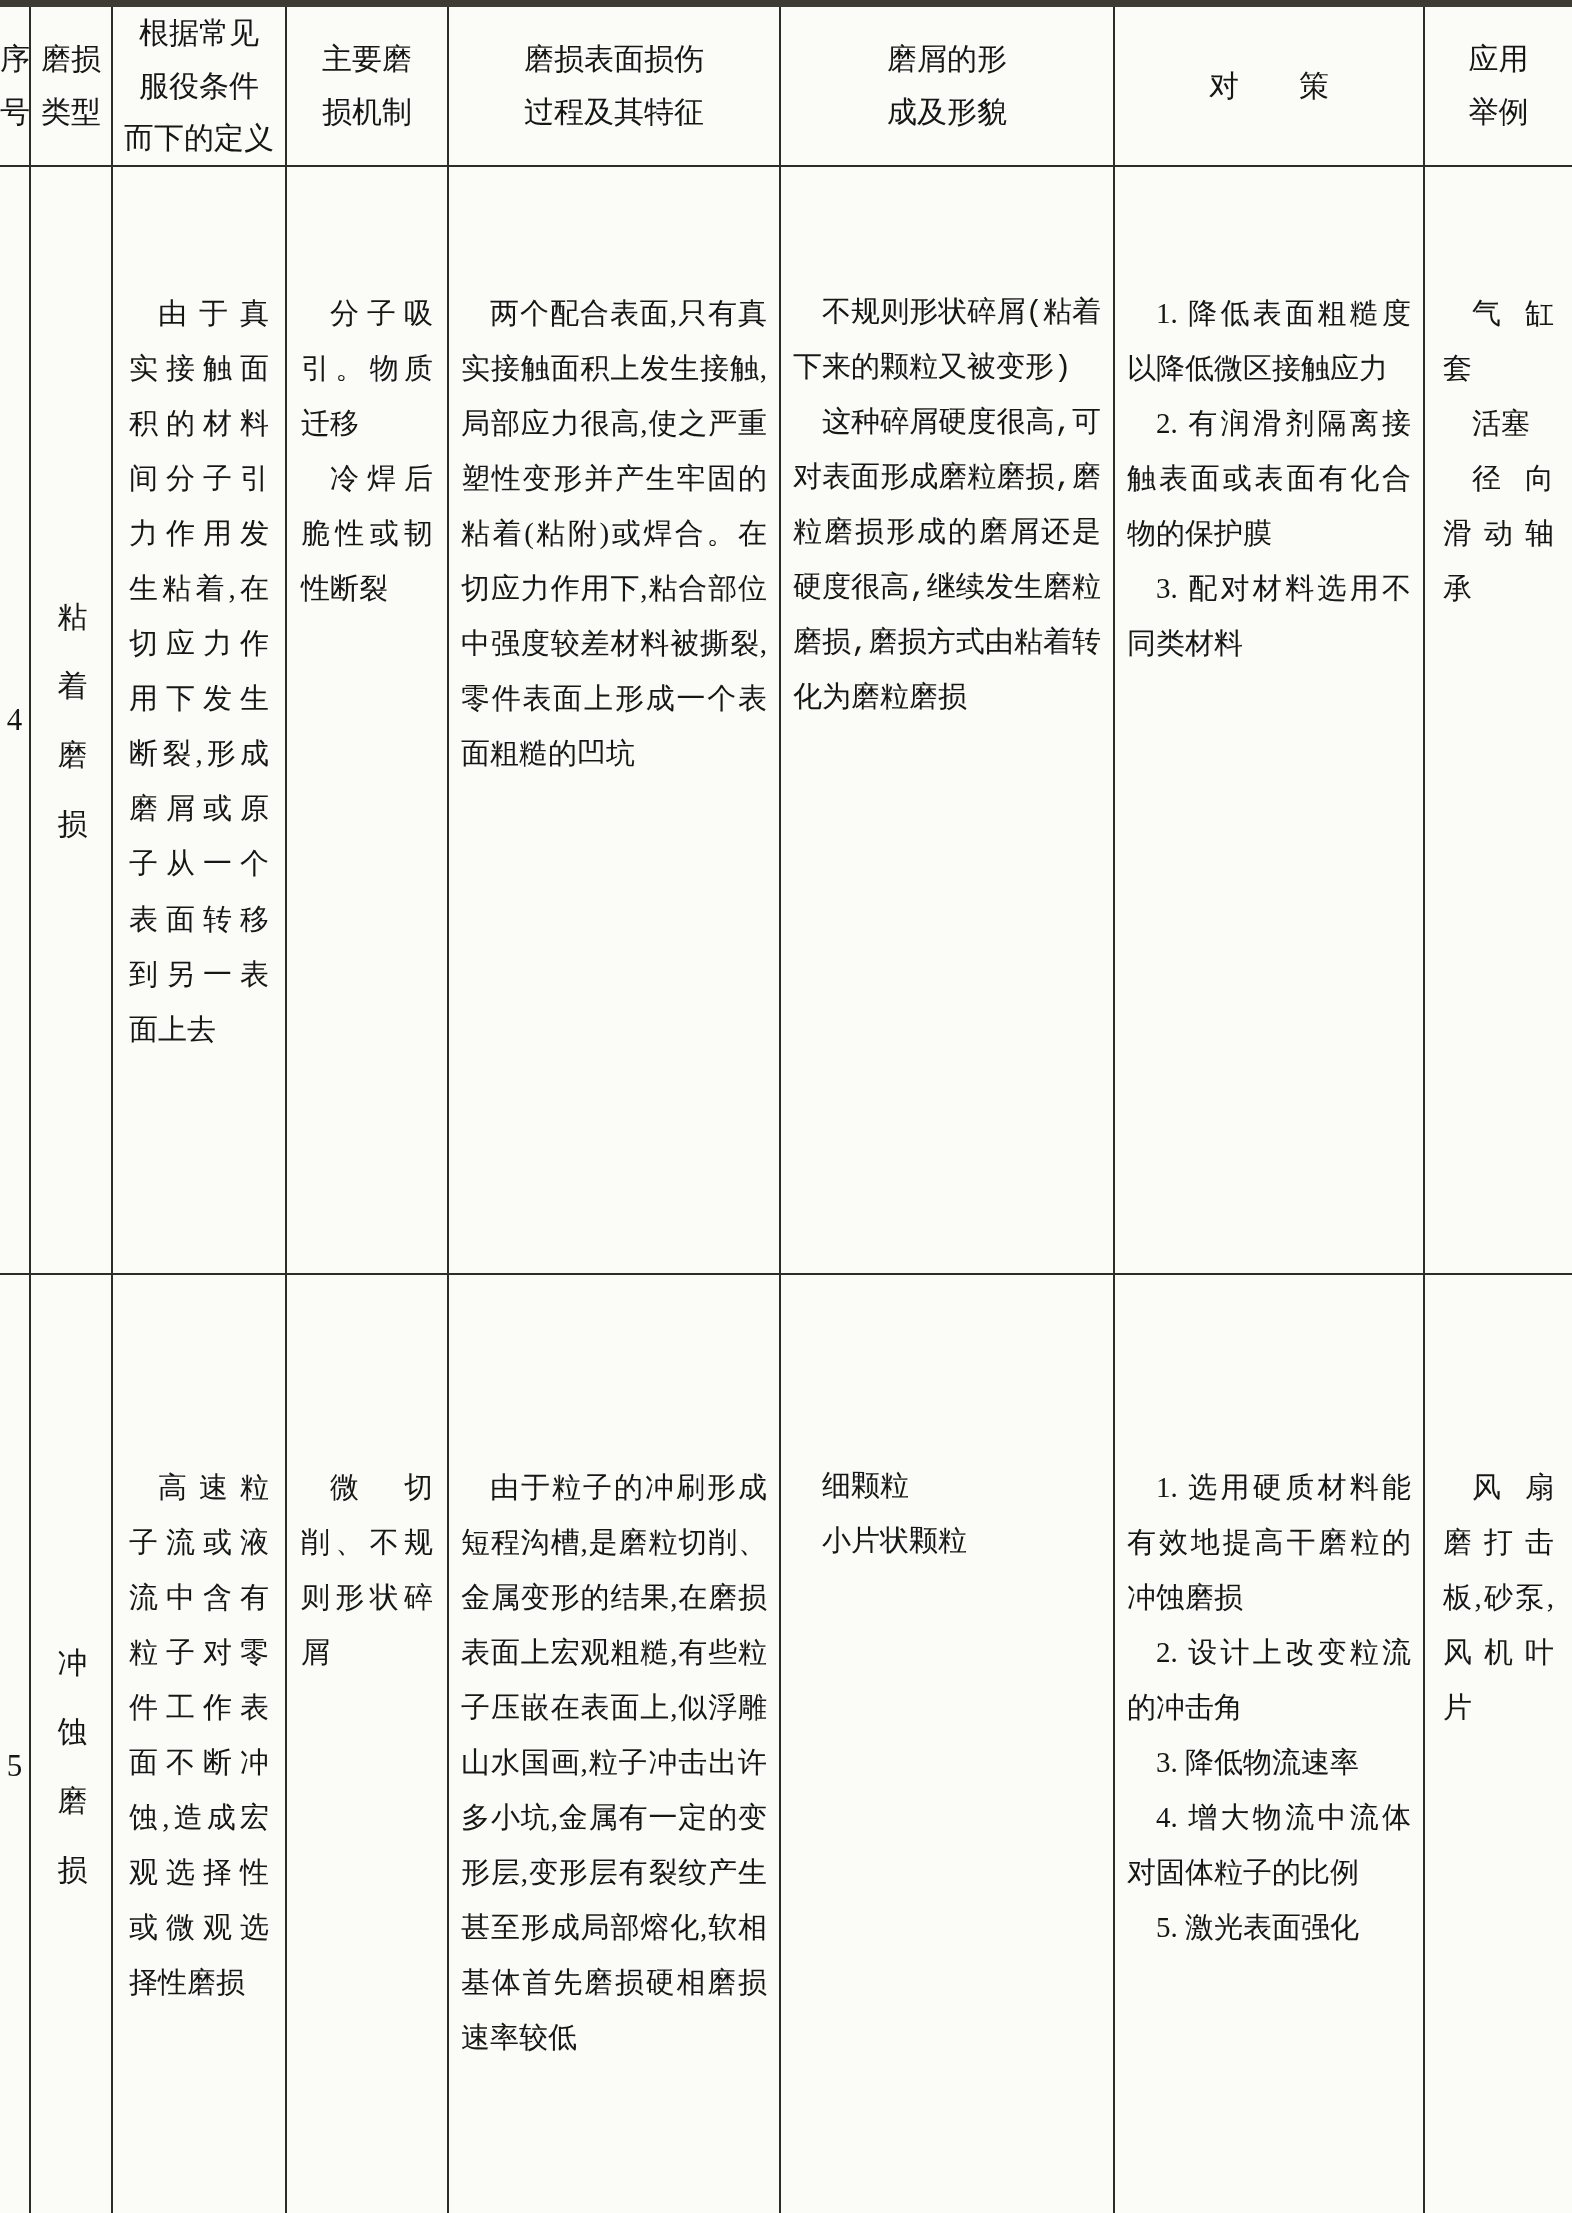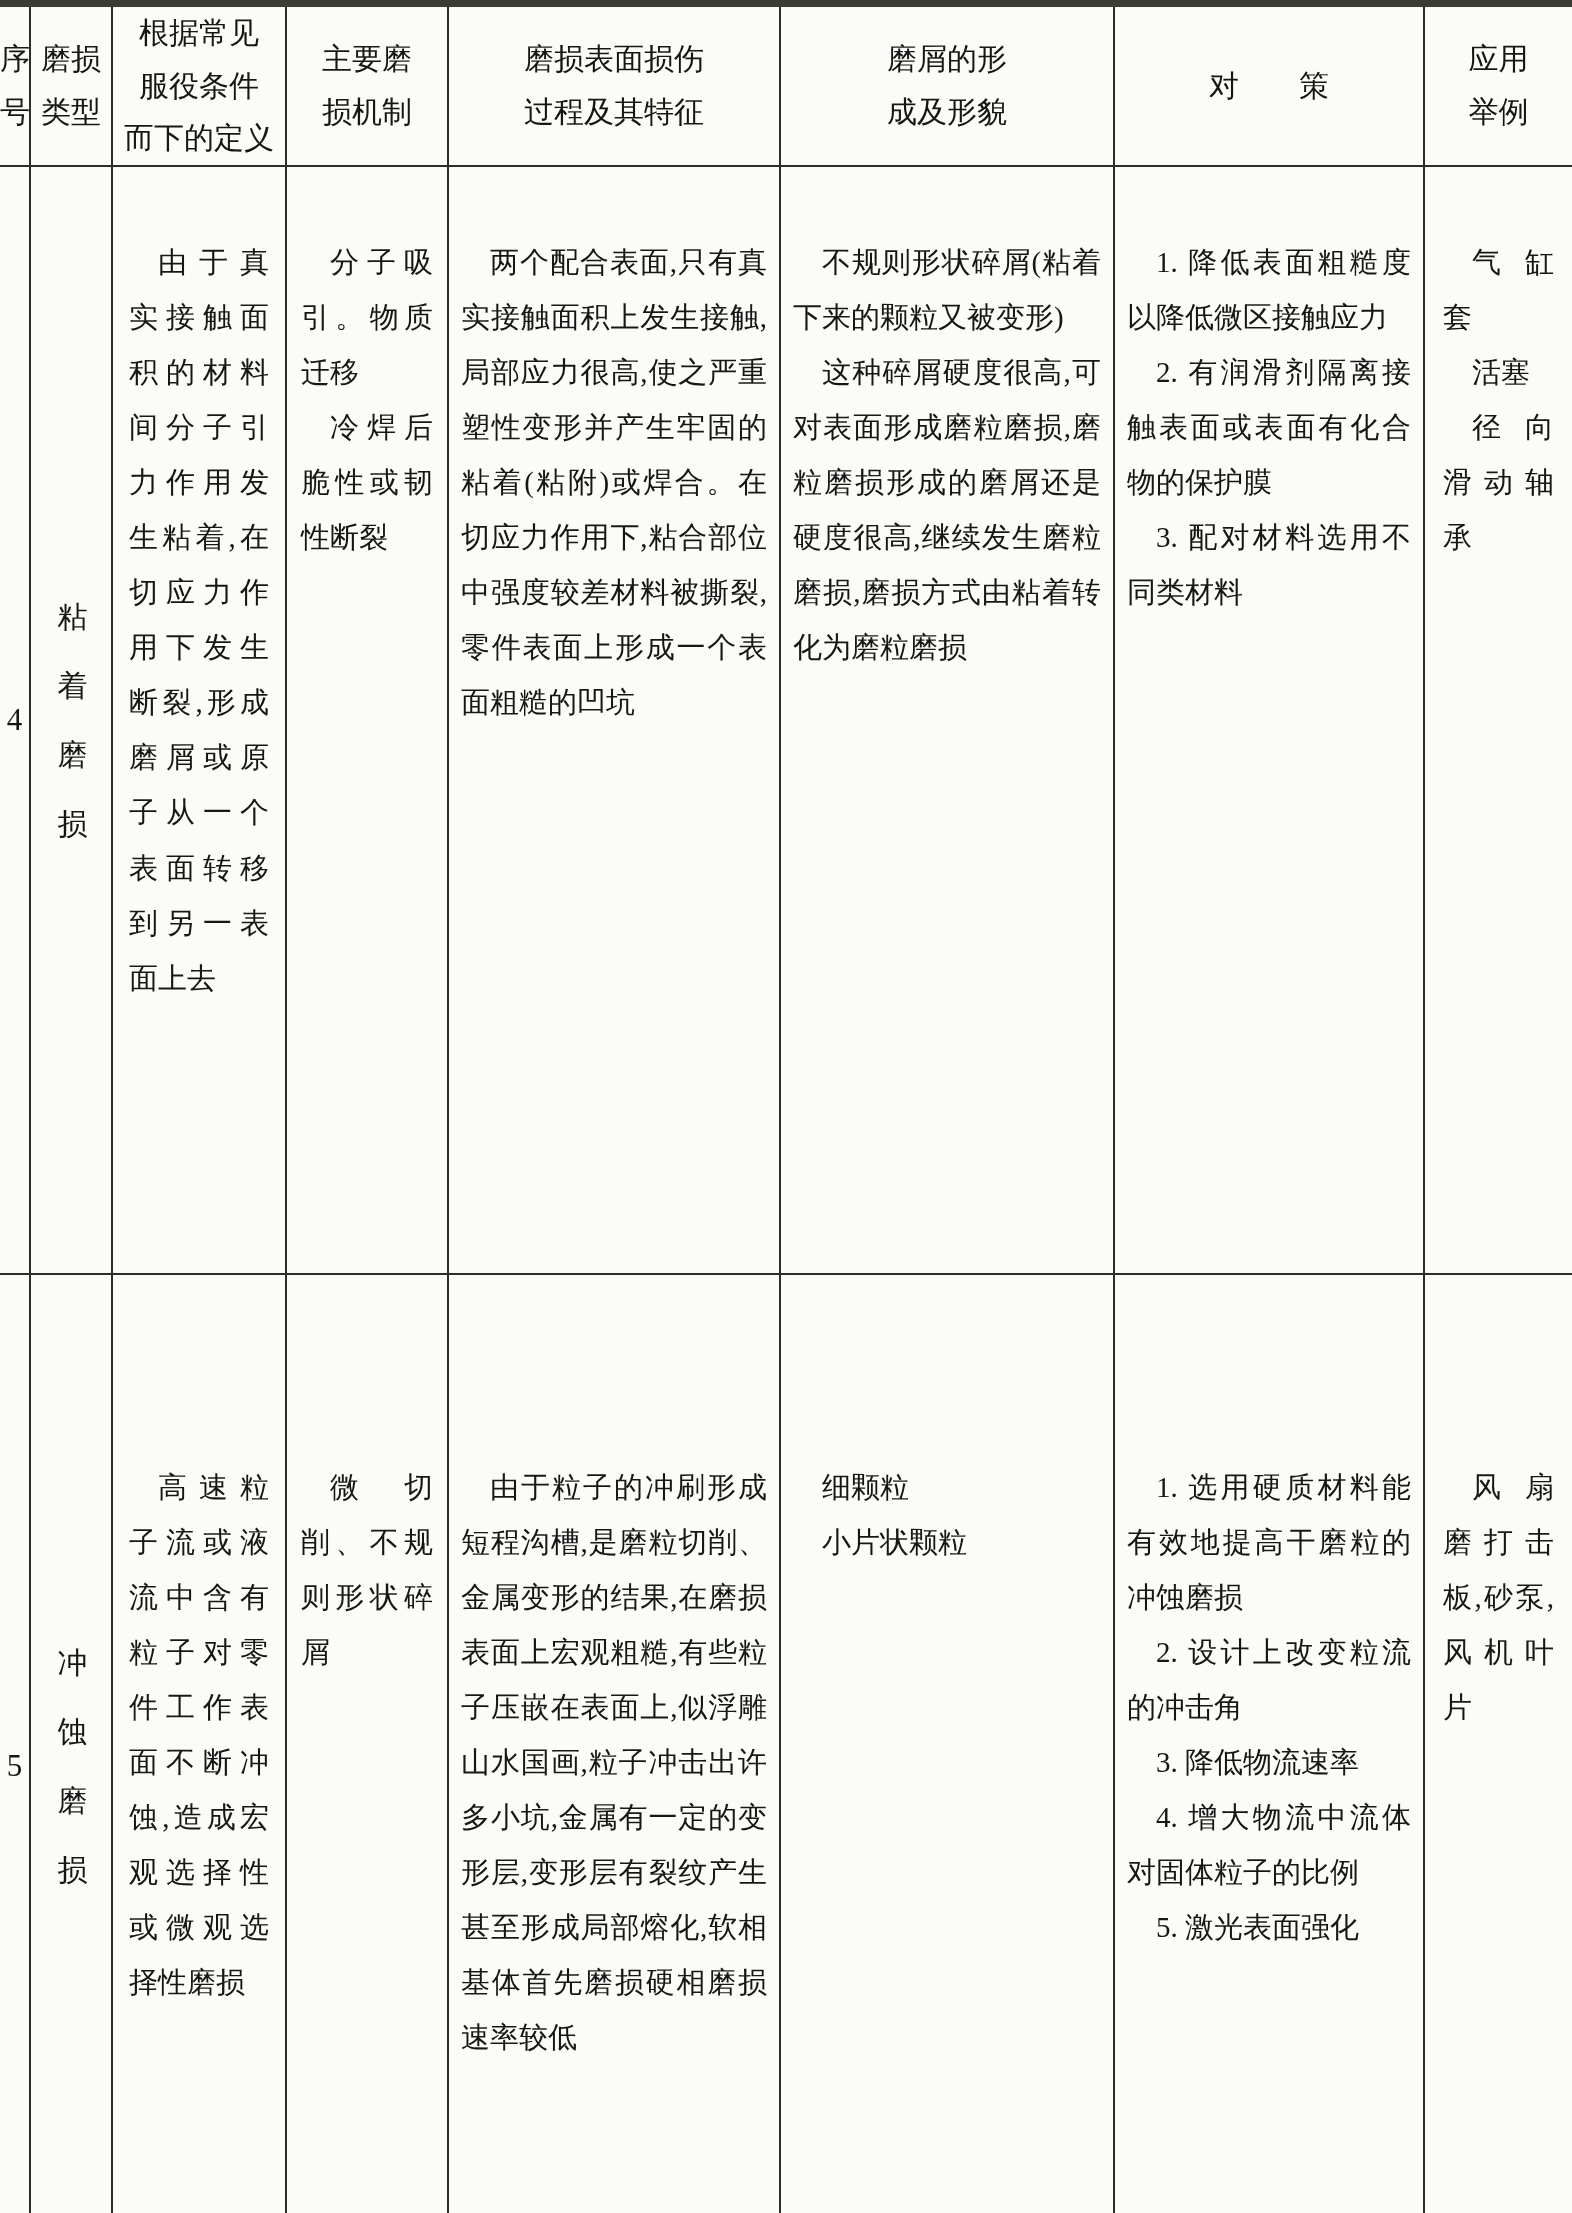--- a/index.html
+++ b/index.html
@@ -47,26 +47,26 @@
     text-justify: inter-ideograph;
   }
   td .para {
     margin: 0;
     text-indent: 1em;
   }
   
   td.c-def   { padding-left: 16px; padding-right: 16px; }
   td.c-mech  { padding-left: 14px; padding-right: 14px; margin-left: 48px; }
   td.c-surf  { padding-left: 12px; padding-right: 12px; }
-  td.c-debr  { padding-left: 12px; padding-right: 12px; }
+  td.c-debr  { padding-left: 12px; padding-right: 12px; font-family: Liberation Mono, monospace; }
   td.c-coun  { padding-left: 12px; padding-right: 12px; }
   td.c-appl  { padding-left: 18px; padding-right: 18px; }
 
   
-  tr.row-4 td.cell-text { padding-top: 68px; }
+  tr.row-4 td.cell-text { padding-top: 119px; }
   tr.row-5 td.cell-text { padding-top: 185px; }
 
   td.c-num {
     vertical-align: middle;
     text-align: center;
     font-size: 31px;
   }
   td.c-type { vertical-align: middle; }
   .type-vertical {
     width: 1.1em;

